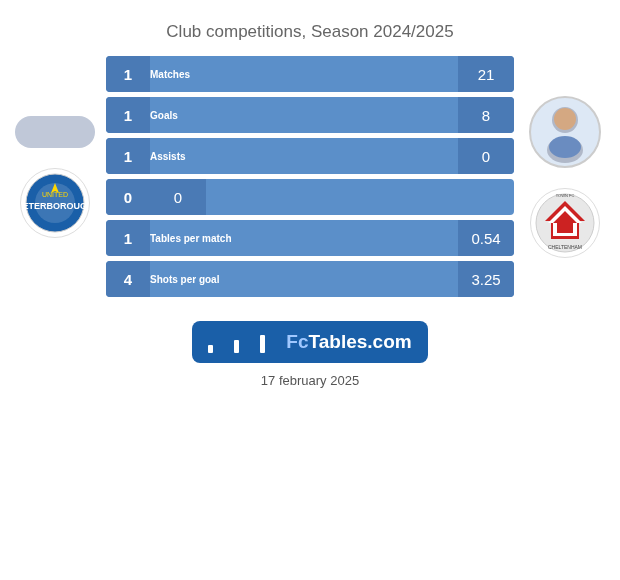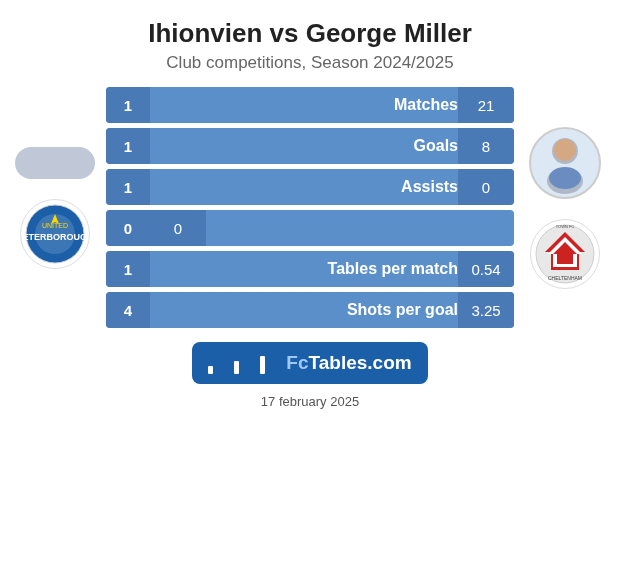--- a/index.html
+++ b/index.html
@@ -77,24 +77,23 @@
       text-align: center;
       display: flex;
       align-items: center;
       justify-content: center;
       height: 100%;
       flex-shrink: 0;
     }
     .stat-label {
       flex: 1;
       color: #fff;
-      font-size: 16px;
-      font-weight: bold;
-      text-align: right;
-      padding-left: 39px;
+      font-size: 10px;
+      font-weight: bold;
+      text-align: left;
     }
     .stat-right {
       width: 56px;
       background: #4a7ab5;
       color: #fff;
       font-size: 15px;
       font-weight: normal;
       text-align: center;
       display: flex;
       align-items: center;
@@ -130,21 +129,21 @@
       border: 1px solid #ddd;
       overflow: hidden;
     }
     .left-player {
       width: 80px;
       height: 32px;
       background: #c0c8d8;
       border-radius: 16px;
     }
     .fctables-banner {
-      margin-top: 14px;
+      margin-top: 24px;
       background: #1a5fa8;
       border-radius: 8px;
       padding: 10px 16px;
       display: flex;
       align-items: center;
       gap: 21px;
     }
     .fctables-banner .icon-bar {
       display: flex;
       flex-direction: column;
@@ -164,21 +163,20 @@
       text-align: right;
       color: #555;
       font-size: 13px;
       margin-top: 10px;
     }
   </style>
 </head>
 <body>
 
 <div class="header">
-  <h1>Ihionvien vs George Miller</h1>
   <div class="subtitle">Club competitions, Season 2024/2025</div>
 </div>
 
 <div class="main-content">
 
   <div class="left-logos">
 
     <div class="left-player"></div>
 
     <div class="club-badge">

